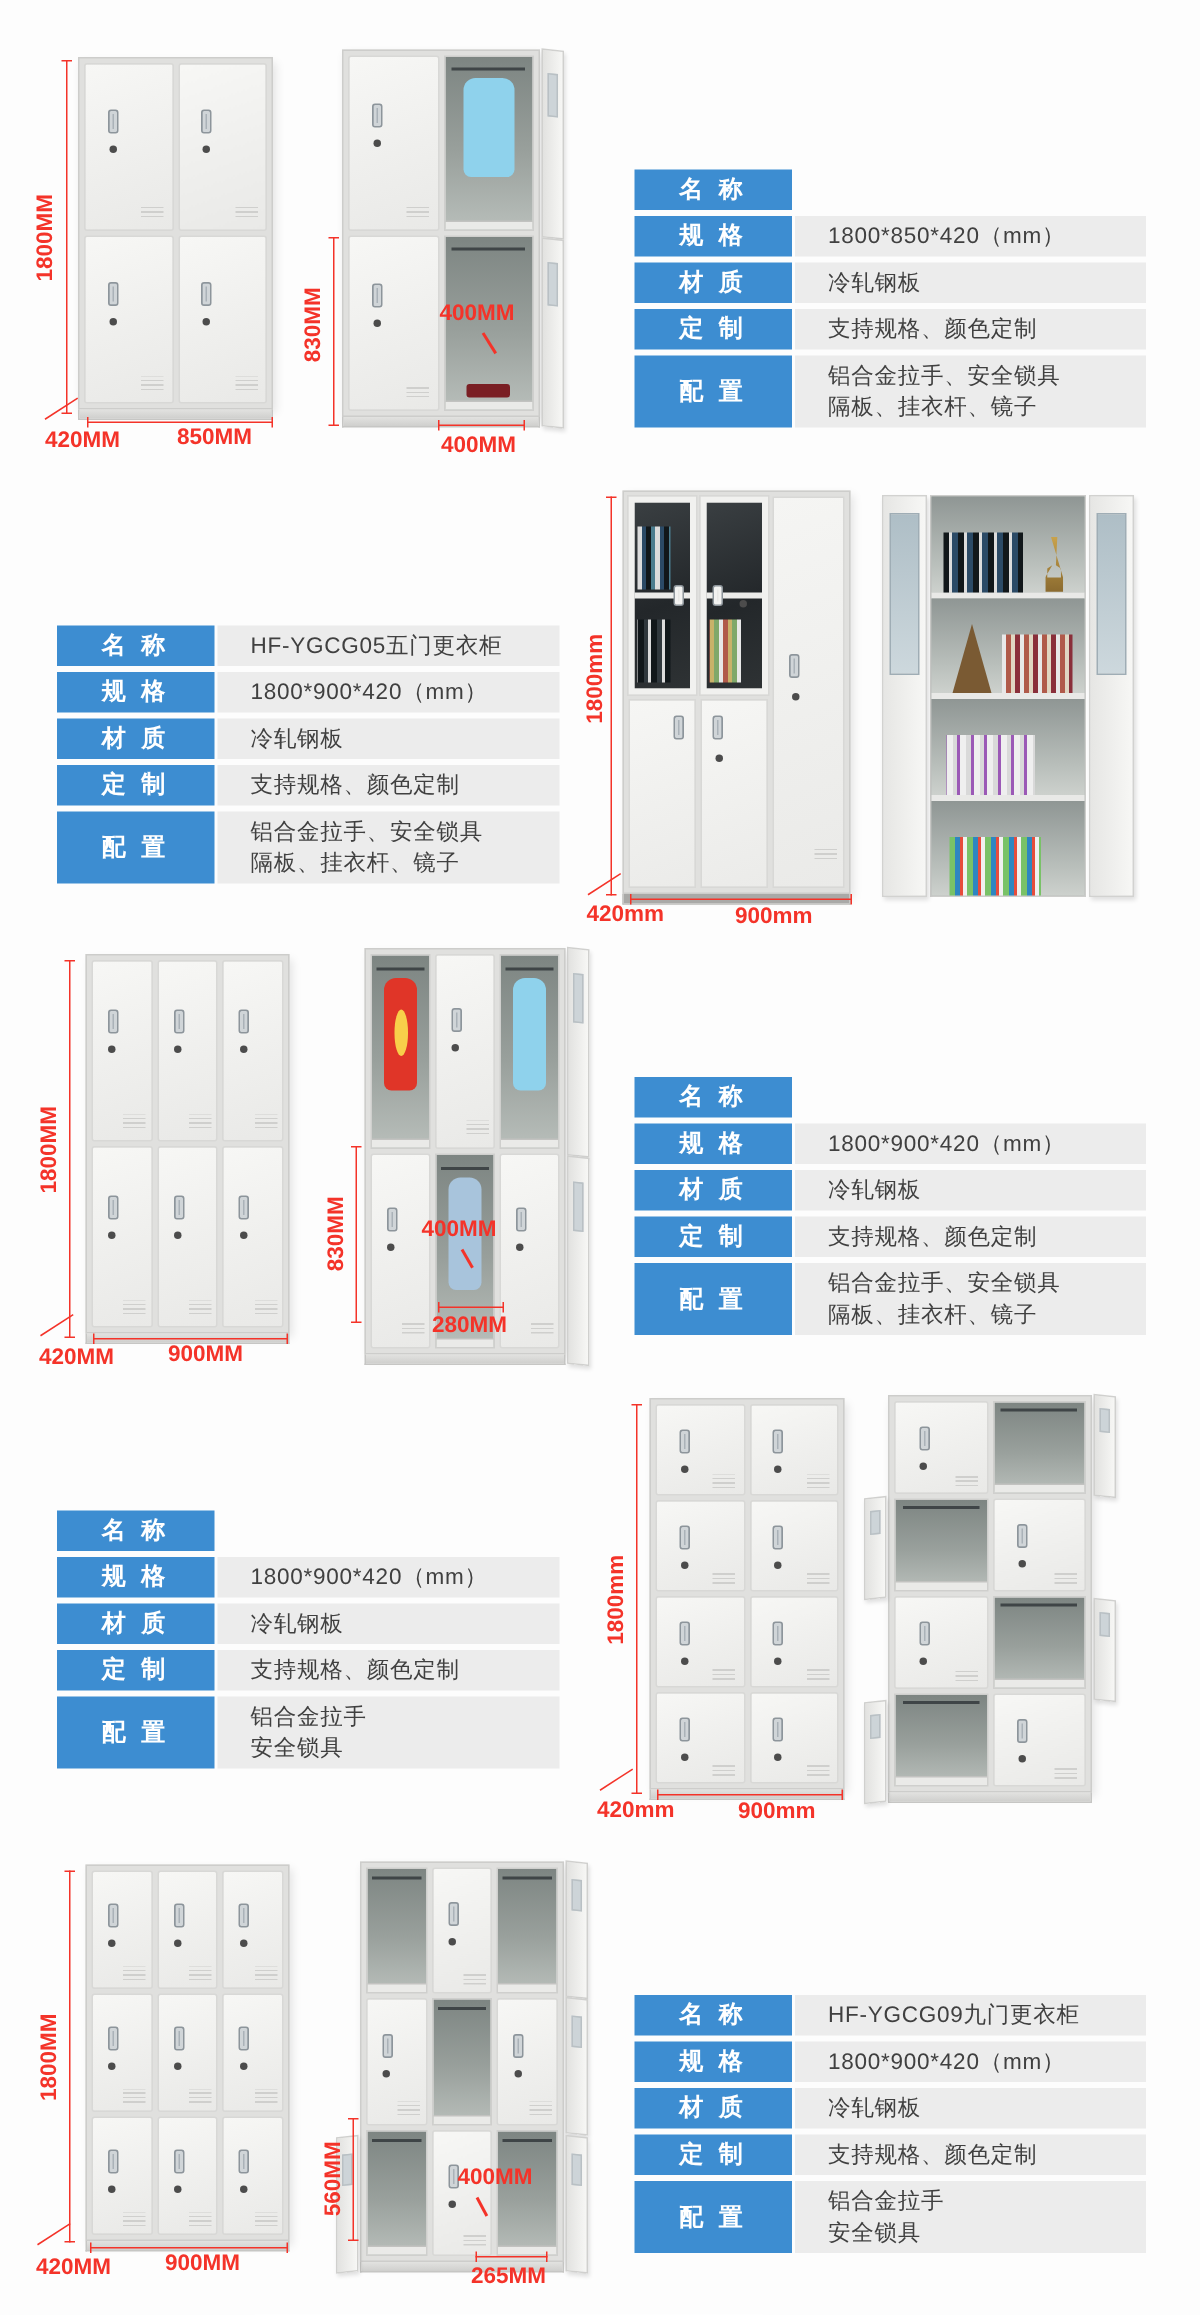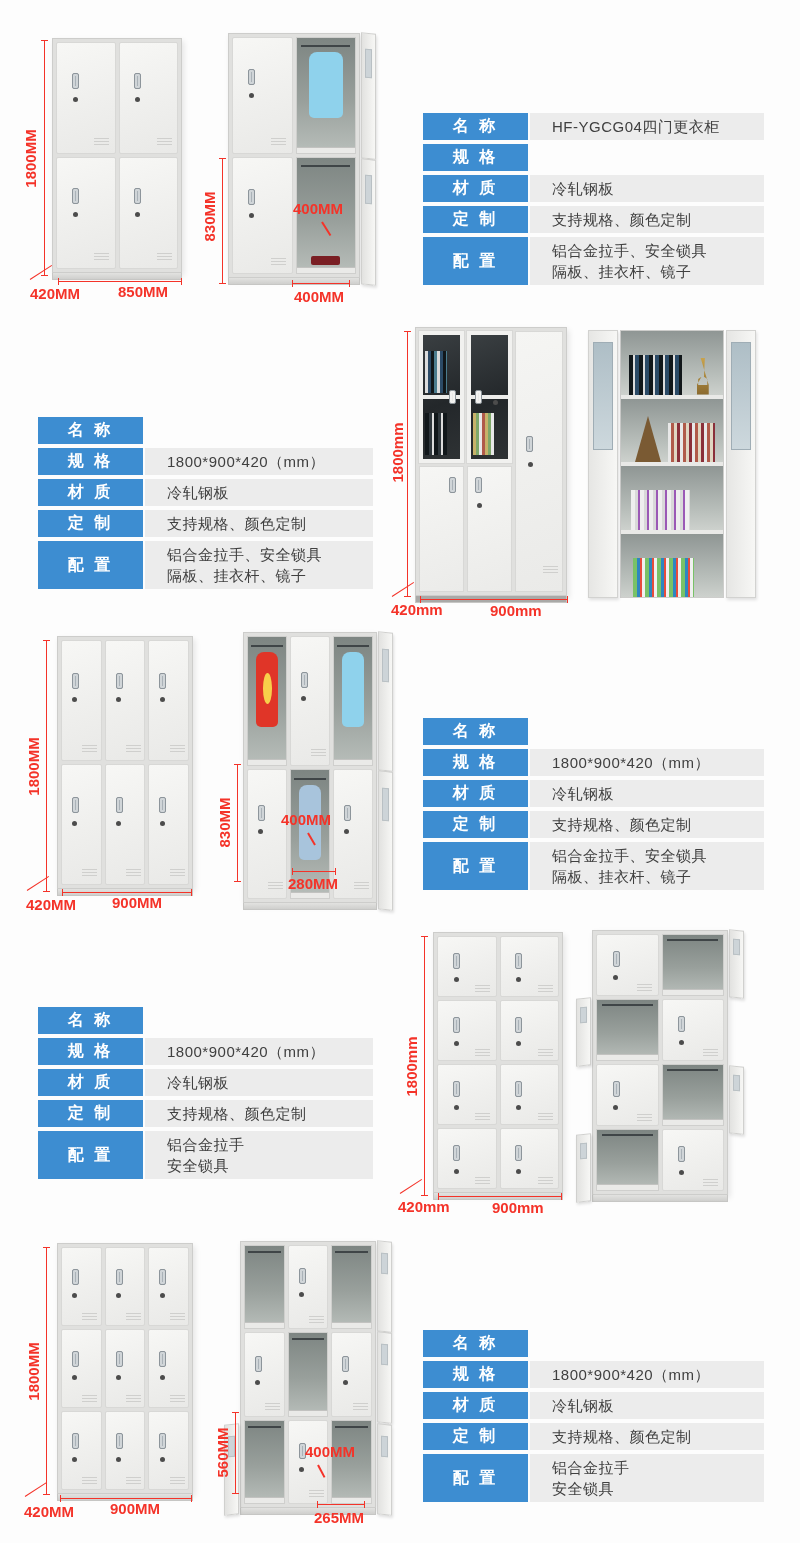--- a/index.html
+++ b/index.html
@@ -191,26 +191,26 @@
   <div class="dim" style="left:118px;top:283px;">850MM</div>
   <div class="mline vl" style="left:222px;top:158px;height:126px;"></div>
   <div class="dim v" style="left:181px;top:208px;width:56px;text-align:center;">830MM</div>
   <div class="dim" style="left:293px;top:200px;">400MM</div>
   <div class="aline" style="left:322px;top:221px;width:16px;transform:rotate(58deg);"></div>
   <div class="mline h" style="left:292px;top:283px;width:58px;"></div>
   <div class="dim" style="left:294px;top:288px;">400MM</div>
   <div class="spec-table" id="t1">
       <div class="spec-row">
         <div class="spec-label">名 称</div>
-        <div class="spec-value">
-          <div>HF-YGCG04四门更衣柜</div>
-        </div>
       </div>
       <div class="spec-row">
         <div class="spec-label">规 格</div>
+        <div class="spec-value">
+          <div>1800*850*420（mm）</div>
+        </div>
       </div>
       <div class="spec-row">
         <div class="spec-label">材 质</div>
         <div class="spec-value">
           <div>冷轧钢板</div>
         </div>
       </div>
       <div class="spec-row">
         <div class="spec-label">定 制</div>
         <div class="spec-value">
@@ -222,20 +222,23 @@
         <div class="spec-value">
           <div>铝合金拉手、安全锁具</div>
           <div>隔板、挂衣杆、镜子</div>
         </div>
       </div>
     </div>
 
   <div class="spec-table" id="t2">
       <div class="spec-row">
         <div class="spec-label">名 称</div>
+        <div class="spec-value">
+          <div>HF-YGCG05五门更衣柜</div>
+        </div>
       </div>
       <div class="spec-row">
         <div class="spec-label">规 格</div>
         <div class="spec-value">
           <div>1800*900*420（mm）</div>
         </div>
       </div>
       <div class="spec-row">
         <div class="spec-label">材 质</div>
         <div class="spec-value">
@@ -667,20 +670,23 @@
   <div class="dim" style="left:110px;top:1500px;">900MM</div>
   <div class="mline vl" style="left:235px;top:1412px;height:82px;"></div>
   <div class="dim v" style="left:194px;top:1444px;width:56px;text-align:center;">560MM</div>
   <div class="dim" style="left:305px;top:1443px;">400MM</div>
   <div class="aline" style="left:318px;top:1464px;width:14px;transform:rotate(62deg);"></div>
   <div class="mline h" style="left:317px;top:1504px;width:48px;"></div>
   <div class="dim" style="left:314px;top:1509px;">265MM</div>
   <div class="spec-table" id="t5">
       <div class="spec-row">
         <div class="spec-label">名 称</div>
+        <div class="spec-value">
+          <div>HF-YGCG09九门更衣柜</div>
+        </div>
       </div>
       <div class="spec-row">
         <div class="spec-label">规 格</div>
         <div class="spec-value">
           <div>1800*900*420（mm）</div>
         </div>
       </div>
       <div class="spec-row">
         <div class="spec-label">材 质</div>
         <div class="spec-value">

